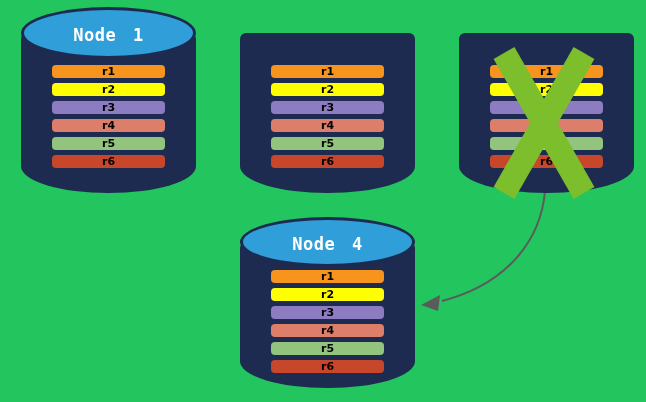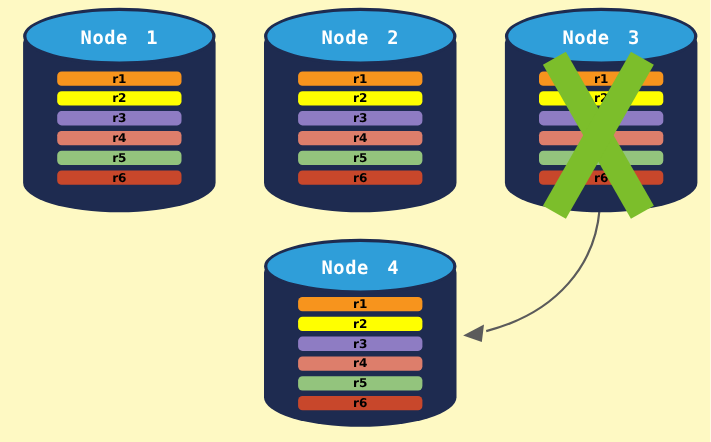--- a/index.html
+++ b/index.html
@@ -1,20 +1,20 @@
 <!DOCTYPE html>
 <html style="--c-cylinder-body: #1E2B50; --c-cylinder-top: #2F9ED9; --c-node-label: #FFFFFF; --c-row-label: #000000; --c-cross: #7CBE2B; --c-arrow: #5B5B5B;"><head>
 <meta charset="utf-8">
 <style>
   html, body { margin: 0; padding: 0; background: #ffffff; }
   .canvas {
     position: relative;
     width: 646px;
     height: 402px;
-    background: #fef9c3;
+    background: #22c55e;
     overflow: hidden;
     font-family: "DejaVu Sans", sans-serif;
   }
   .node { position: absolute; width: 175px; height: 186px; z-index: 2; }
   .cyl-body {
     position: absolute; left: 0; right: 0; top: 26px; bottom: 0;
     background: var(--c-cylinder-body);
     border-radius: 6px 6px 88px 88px / 6px 6px 27px 27px;
   }
   .cyl-top {
@@ -85,38 +85,32 @@
       <div class="row" style="background-color: rgb(255, 255, 0);">r2</div>
       <div class="row" style="background-color: rgb(142, 124, 195);">r3</div>
       <div class="row" style="background-color: rgb(221, 126, 107);">r4</div>
       <div class="row" style="background-color: rgb(147, 196, 125);">r5</div>
       <div class="row" style="background-color: rgb(200, 71, 43);">r6</div>
     </div>
   </div>
 
   <div class="node" style="left:240px; top:7px;">
     <div class="cyl-body"></div>
-    <div class="cyl-top">
-      <span class="node-title">Node 2</span>
-    </div>
     <div class="rows">
       <div class="row" style="background-color: rgb(247, 148, 29);">r1</div>
       <div class="row" style="background-color: rgb(255, 255, 0);">r2</div>
       <div class="row" style="background-color: rgb(142, 124, 195);">r3</div>
       <div class="row" style="background-color: rgb(221, 126, 107);">r4</div>
       <div class="row" style="background-color: rgb(147, 196, 125);">r5</div>
       <div class="row" style="background-color: rgb(200, 71, 43);">r6</div>
     </div>
   </div>
 
   <div class="node" style="left:459px; top:7px;">
     <div class="cyl-body"></div>
-    <div class="cyl-top">
-      <span class="node-title">Node 3</span>
-    </div>
     <div class="rows">
       <div class="row" style="background-color: rgb(247, 148, 29);">r1</div>
       <div class="row" style="background-color: rgb(255, 255, 0);">r2</div>
       <div class="row" style="background-color: rgb(142, 124, 195);">r3</div>
       <div class="row" style="background-color: rgb(221, 126, 107);">r4</div>
       <div class="row" style="background-color: rgb(147, 196, 125);">r5</div>
       <div class="row" style="background-color: rgb(200, 71, 43);">r6</div>
     </div>
   </div>
 

